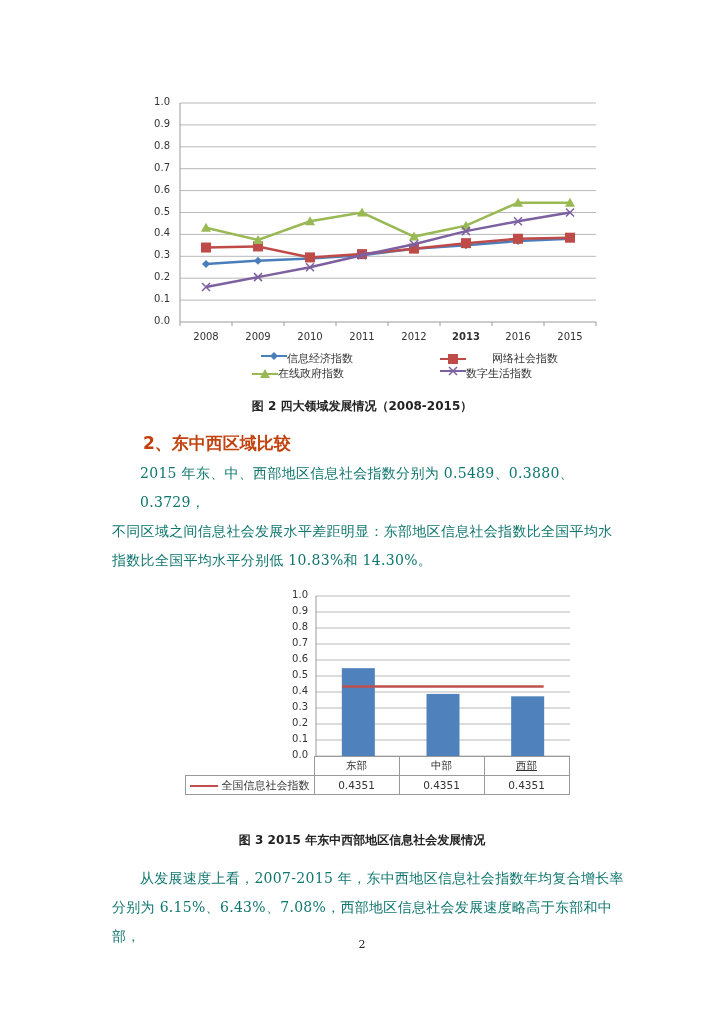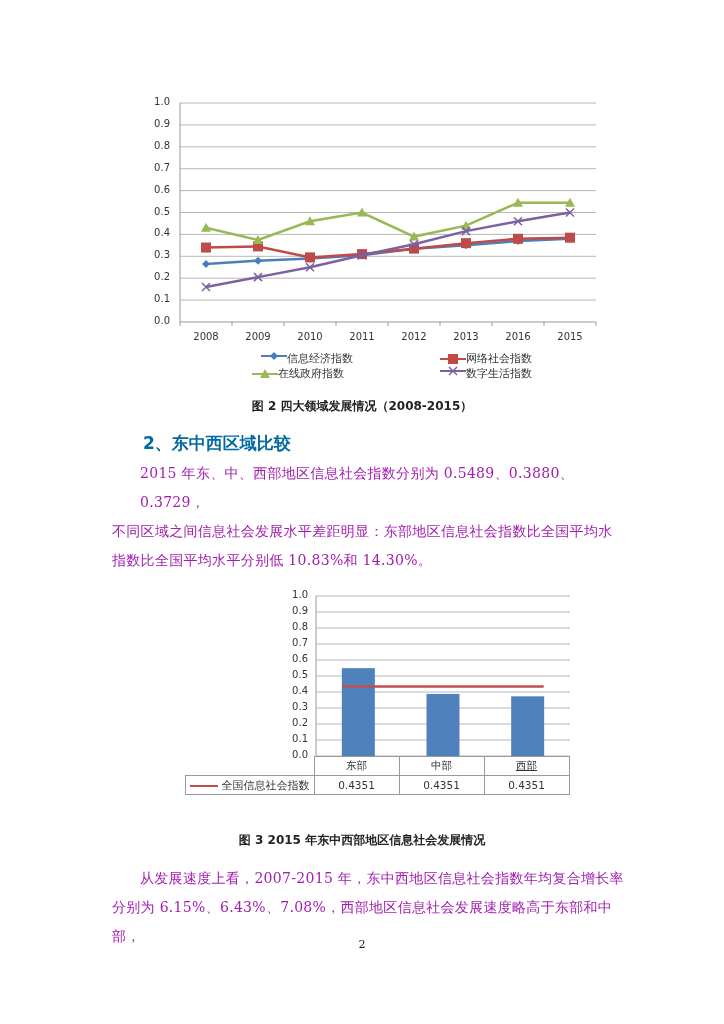--- a/index.html
+++ b/index.html
@@ -1,22 +1,22 @@
 <!DOCTYPE html>
 <html><head>
 <meta charset="utf-8">
 <style>
   html, body { margin:0; padding:0; background:#ffffff; }
   body { width:724px; height:1024px; position:relative; overflow:hidden;
          font-family: "DejaVu Serif", "Liberation Serif", serif; color:#222; }
   .abs { position:absolute; }
   .tick { font-family: "DejaVu Sans", "Liberation Sans", sans-serif; font-size:10px; color:#333; }
   .caption { font-family: "DejaVu Sans", "Liberation Sans", sans-serif; font-size:12px; font-weight:bold; color:#222; }
-  .heading { font-family: "DejaVu Sans", "Liberation Sans", sans-serif; font-size:17px; font-weight:bold; color:#0369a1; }
-  .para { font-size:14px; line-height:29px; color:#a21caf; letter-spacing:0.3px; }
+  .heading { font-family: "DejaVu Sans", "Liberation Sans", sans-serif; font-size:17px; font-weight:bold; color:#c2410c; }
+  .para { font-size:14px; line-height:29px; color:#0f766e; letter-spacing:0.3px; }
   .legend-label { font-family: "DejaVu Sans", "Liberation Sans", sans-serif; font-size:11px; color:#333; }
   table.dt { border-collapse:collapse; font-family:"DejaVu Sans","Liberation Sans",sans-serif; font-size:10.5px; }
   table.dt td { border:1px solid #9a9a9a; height:18px; text-align:center; color:#333; padding:0; }
   table.dt td.lbl { text-align:left; padding-left:4px; white-space:nowrap; font-size:11px; }
 </style>
 </head>
 <body>
 
 <div>
   <svg class="abs" style="left:0;top:0" width="724" height="440">
@@ -96,34 +96,34 @@
       <div class="abs tick" style="left: 138px; top: 139.8px; width: 32px; text-align: right;">0.8</div>
       <div class="abs tick" style="left: 138px; top: 117.9px; width: 32px; text-align: right;">0.9</div>
       <div class="abs tick" style="left: 138px; top: 96px; width: 32px; text-align: right;">1.0</div>
     </div>
   <div id="lc-xticks">
       <div class="abs tick" style="left: 181px; top: 331px; width: 50px; text-align: center;">2008</div>
       <div class="abs tick" style="left: 233px; top: 331px; width: 50px; text-align: center;">2009</div>
       <div class="abs tick" style="left: 285px; top: 331px; width: 50px; text-align: center;">2010</div>
       <div class="abs tick" style="left: 337px; top: 331px; width: 50px; text-align: center;">2011</div>
       <div class="abs tick" style="left: 389px; top: 331px; width: 50px; text-align: center;">2012</div>
-      <div class="abs tick" style="left: 441px; top: 331px; width: 50px; text-align: center;">2013</div>
+      <div class="abs tick" style="left: 441px; top: 331px; width: 50px; text-align: center; font-weight: bold;">2013</div>
       <div class="abs tick" style="left: 493px; top: 331px; width: 50px; text-align: center;">2016</div>
       <div class="abs tick" style="left: 545px; top: 331px; width: 50px; text-align: center;">2015</div>
     </div>
 
   <div>
     <div class="abs" style="left:261px;top:351px;display:flex;">
       <svg width="26" height="10">
           <line x1="0" y1="5" x2="26" y2="5" stroke="#4a7ebb" stroke-width="2"></line>
           <path d="M13 1 L17 5 L13 9 L9 5 Z" fill="#4a7ebb"></path>
         </svg>
       <span class="legend-label">信息经济指数</span>
     </div>
-    <div class="abs" style="left:440px;top:351px;display:flex;align-items:center;">
+    <div class="abs" style="left:440px;top:351px;display:flex;align-items:center;gap:26px;">
       <svg width="26" height="10">
           <line x1="0" y1="5" x2="26" y2="5" stroke="#be4b48" stroke-width="2"></line>
           <rect x="8" y="0" width="10" height="10" fill="#be4b48"></rect>
         </svg>
       <span class="legend-label">网络社会指数</span>
     </div>
     <div class="abs" style="left:252px;top:366px;display:flex;align-items:center;">
       <svg width="26" height="10">
           <line x1="0" y1="5" x2="26" y2="5" stroke="#98b954" stroke-width="2"></line>
           <path d="M13 0 L18 9 L8 9 Z" fill="#98b954"></path>

